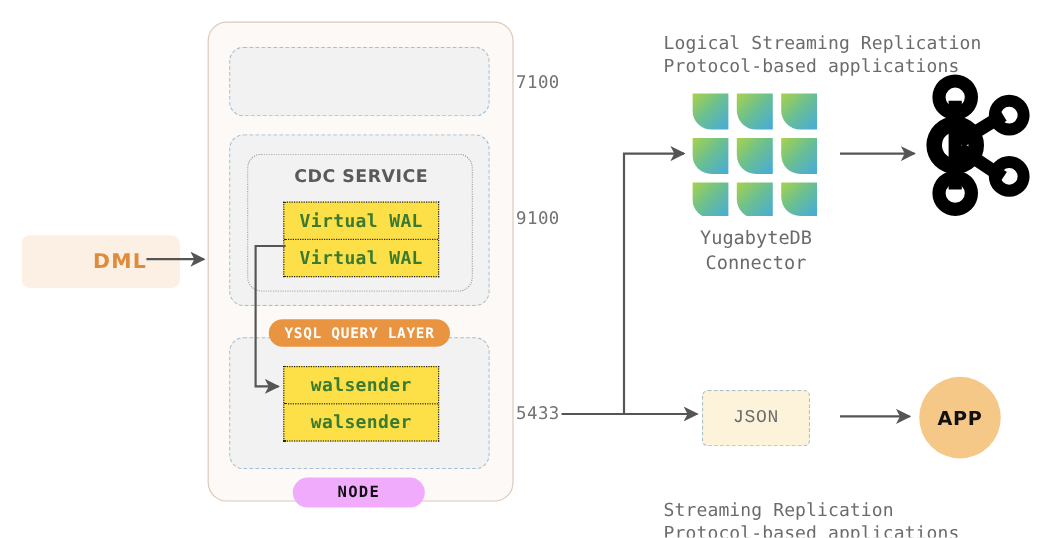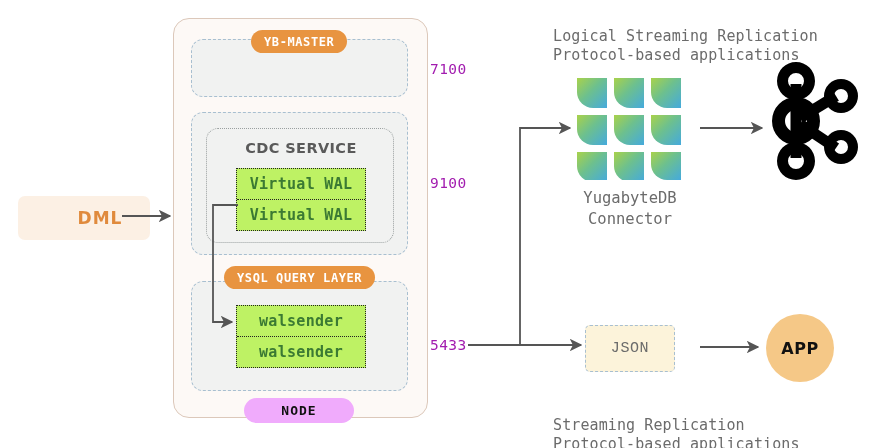--- a/index.html
+++ b/index.html
@@ -103,42 +103,42 @@
     width: 190px;
     text-align: center;
     font-family: "DejaVu Sans", "Liberation Sans", sans-serif;
     font-weight: bold;
     font-size: 14.5px;
     letter-spacing: 0.4px;
     color: #5A5A5A;
   }
 
   .green-stack {
-    background: #bef264;
+    background: #fde047;
     border: 1.8px dotted #222222;
   }
   .green-cell {
     height: 30px;
     display: flex; align-items: center; justify-content: center;
     font-family: "DejaVu Sans Mono", "Liberation Mono", monospace;
     font-weight: bold;
     font-size: 15px;
     color: #3B7A33;
     letter-spacing: 0.3px;
   }
   .green-cell.divided { border-bottom: 1.8px dotted #222222; }
 
   #vwal-stack { left: 236px; top: 168px; width: 128px; }
   #walsender-stack { left: 236px; top: 305px; width: 128px; }
 
   
   .port-label {
     font-family: "DejaVu Sans Mono", "Liberation Mono", monospace;
     font-size: 14.5px;
-    color: #a21caf;
+    color: #737373;
     letter-spacing: 0.4px;
   }
   #port-7100 { left: 430px; top: 61px; }
   #port-9100 { left: 430px; top: 175px; }
   #port-5433 { left: 430px; top: 337px; }
 
   
   .caption {
     font-family: "DejaVu Sans Mono", "Liberation Mono", monospace;
     font-size: 15px;
@@ -214,23 +214,20 @@
 
 <div class="canvas">
 
   <div class="abs" id="dml-box">
     <span class="lbl">DML</span>
   </div>
 
   <div class="abs" id="node-container"></div>
 
   <div class="abs dashed-box" id="yb-master-box"></div>
-  <div class="abs orange-pill" id="yb-master-pill">
-    <span class="lbl">YB-MASTER</span>
-  </div>
 
   <div class="abs dashed-box" id="yb-tserver-box"></div>
 
   <div class="abs" id="cdc-box"></div>
   <div class="abs" id="cdc-title">CDC SERVICE</div>
 
   <div class="abs green-stack" id="vwal-stack">
     <div class="green-cell divided">Virtual WAL</div>
     <div class="green-cell">Virtual WAL</div>
   </div>

